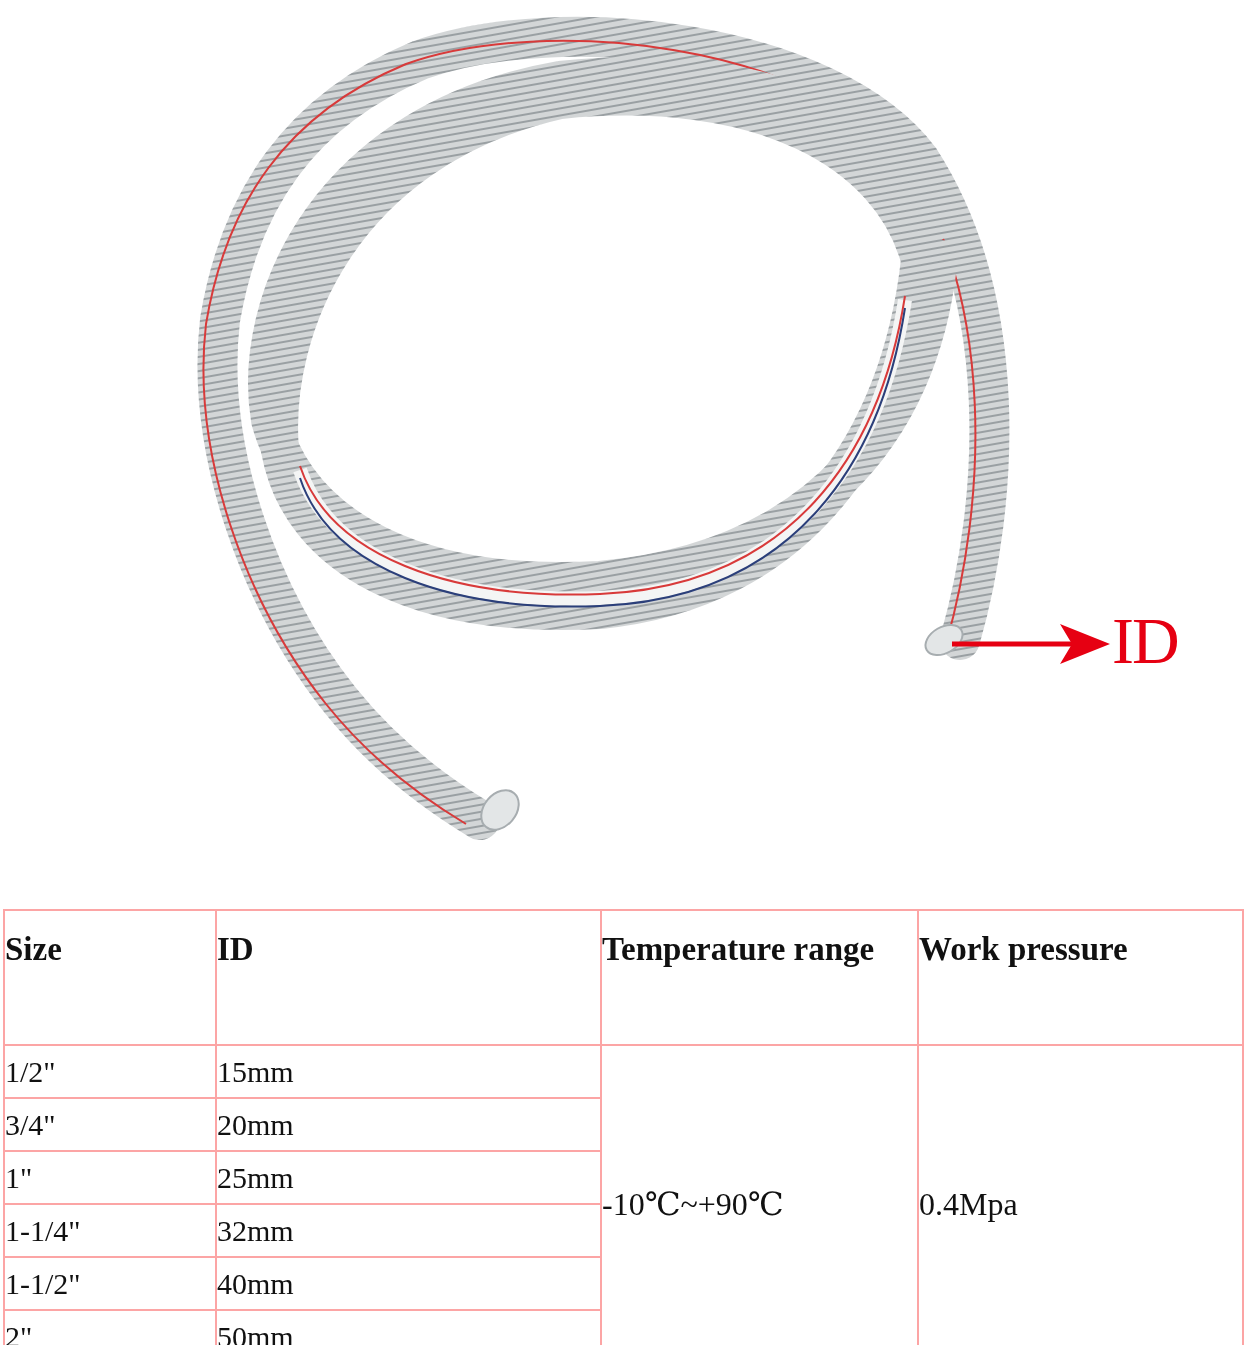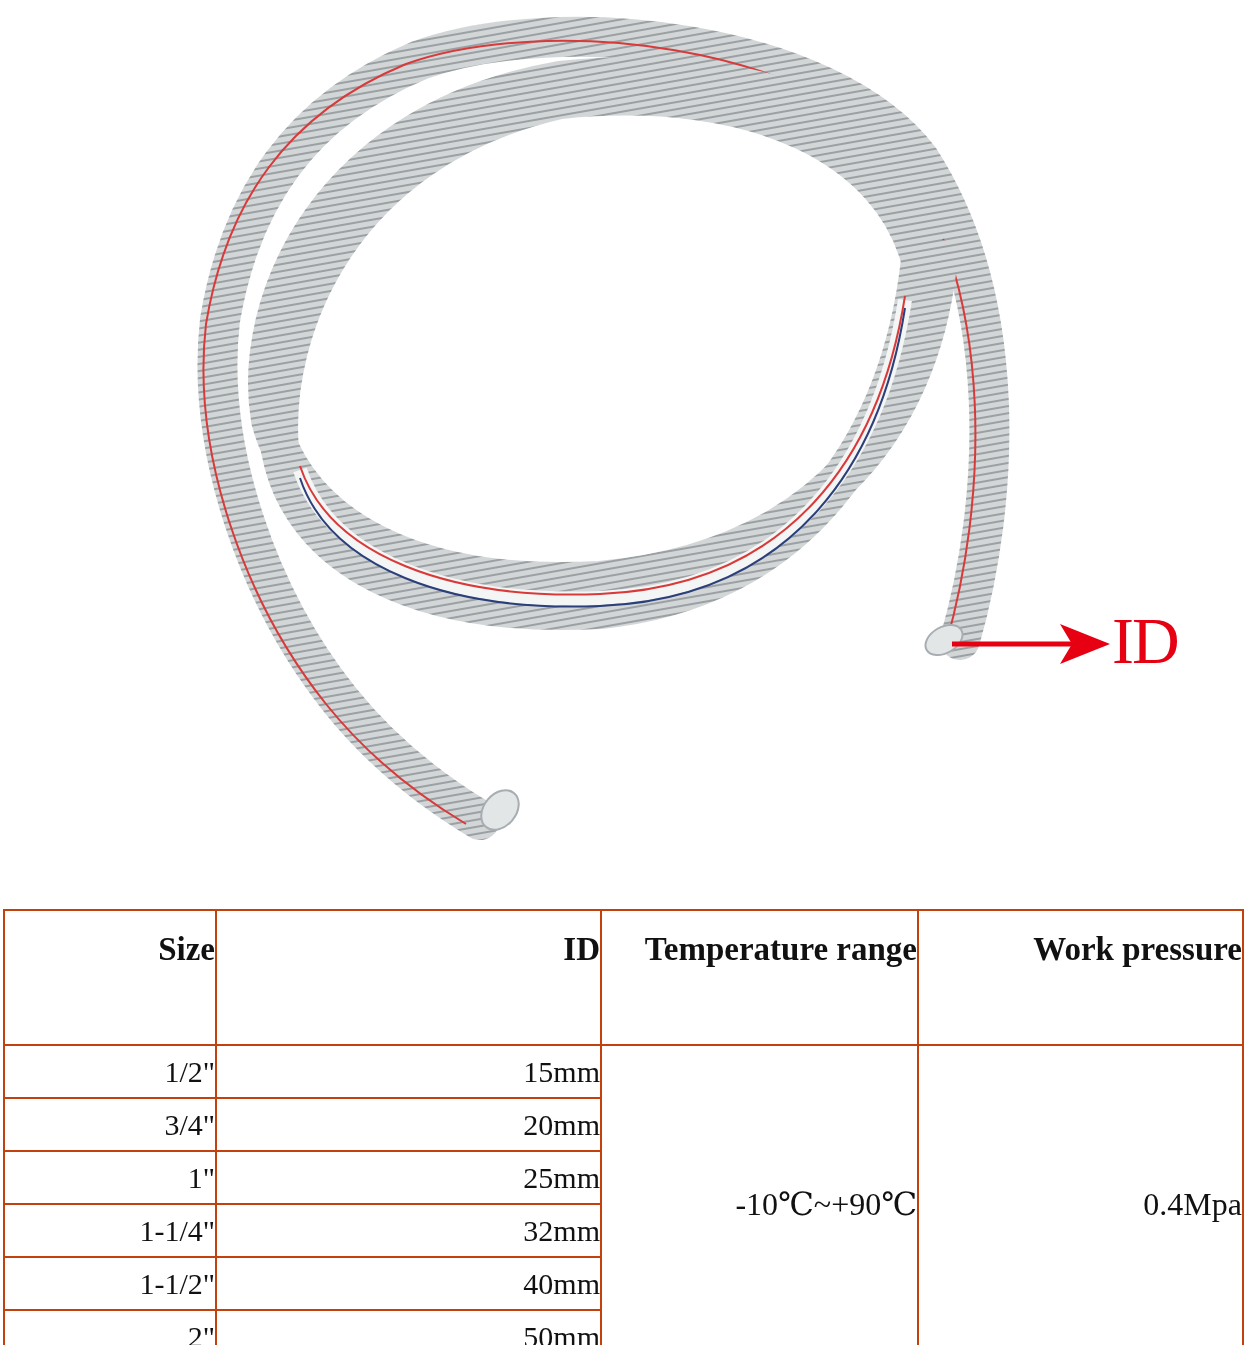--- a/index.html
+++ b/index.html
@@ -1,21 +1,21 @@
 <!DOCTYPE html>
 <html><head>
 <meta charset="utf-8">
 <style>
   html, body { margin: 0; padding: 0; background: #ffffff; }
   body { width: 1246px; height: 1345px; position: relative; overflow: hidden; font-family: "Liberation Serif", "DejaVu Serif", serif; color: #111; }
   .photo { position: absolute; left: 0; top: 0; width: 1246px; height: 880px; }
   .photo svg { position: absolute; left: 0; top: 0; }
   .id-label { position: absolute; left: 1112px; top: 608px; font-size: 66px; color: #e60012; font-family: "Liberation Serif", "DejaVu Serif", serif; line-height: 1; letter-spacing: -2px; }
   .spec-table { position: absolute; left: 3px; top: 909px; width: 1239px; height: 432px; border-collapse: collapse; table-layout: fixed; }
-  .spec-table td, .spec-table th { border: 2px solid #c2410c; text-align: right; padding: 0; font-weight: normal; }
+  .spec-table td, .spec-table th { border: 2px solid #fca5a5; text-align: left; padding: 0; font-weight: normal; }
   .spec-table th { height: 113px; vertical-align: top; font-size: 33px; padding-top: 20px; font-weight: bold; }
   .spec-table td { font-size: 30px; height: 51px; }
   .spec-table td.merged { vertical-align: middle; font-size: 32px; }
   col.c1 { width: 212px; } col.c2 { width: 385px; } col.c3 { width: 317px; } col.c4 { width: 325px; }
 </style>
 </head>
 <body>
 
 <div class="photo">
   <svg width="1246" height="880" viewBox="0 0 1246 880">

